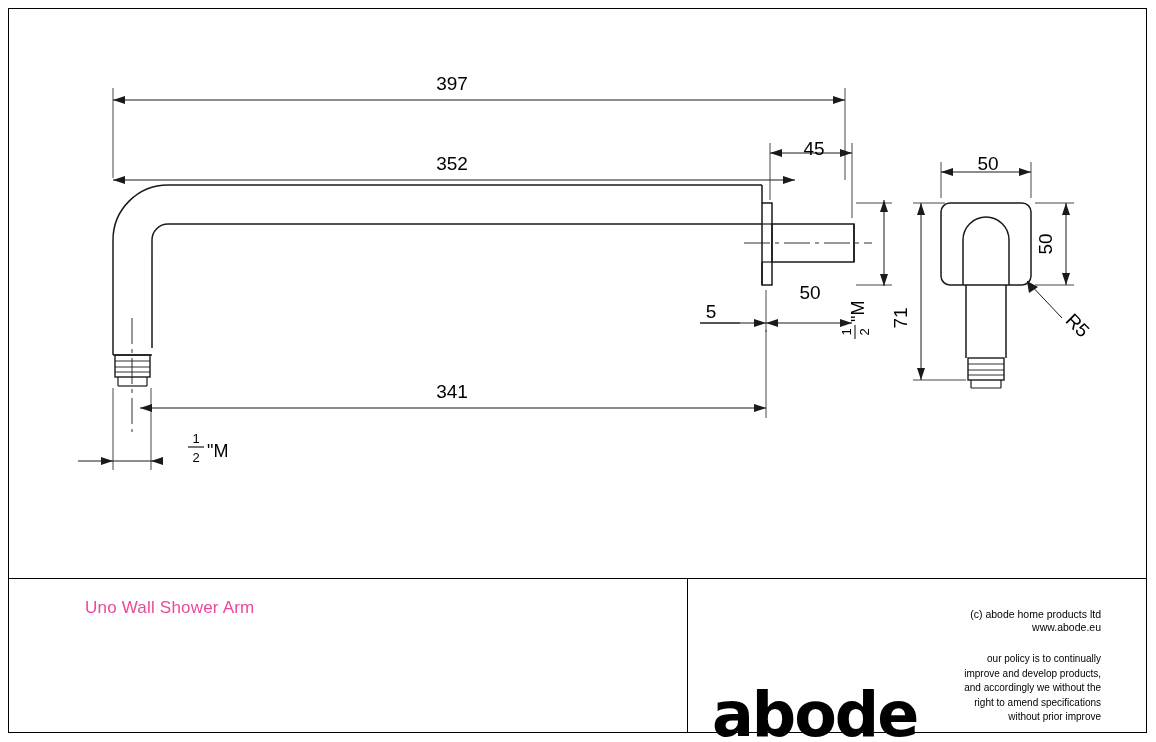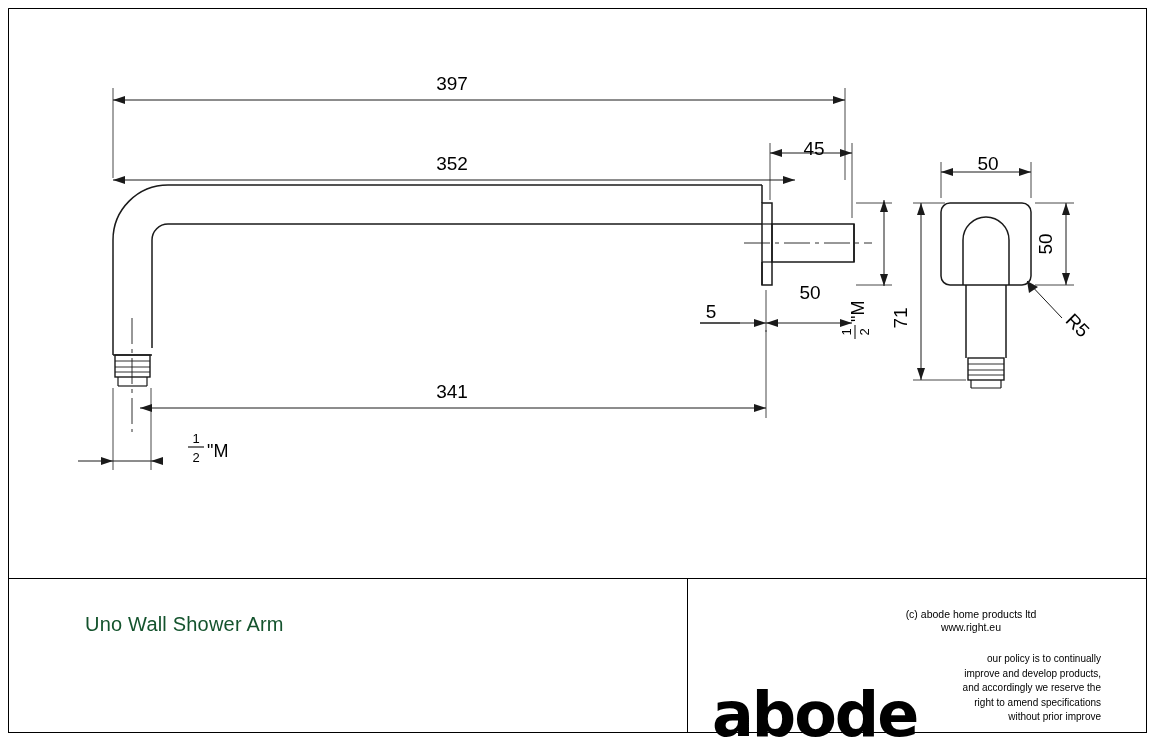--- a/index.html
+++ b/index.html
@@ -39,23 +39,23 @@
     position: absolute;
     left: 687px;
     top: 578px;
     width: 0;
     height: 155px;
     border-left: 1.5px solid #000;
   }
   .title-text {
     position: absolute;
     left: 85px;
-    top: 613px;
-    font-size: 20px;
-    color: #14532d;
+    top: 598px;
+    font-size: 17px;
+    color: #ec4899;
     letter-spacing: 0.2px;
   }
   .logo {
     position: absolute;
     left: 712px;
     top: 680px;
     width: 200px;
     height: 70px;
   }
   .logo-text {
@@ -64,21 +64,21 @@
     font-weight: 700;
     letter-spacing: -2px;
     color: #000;
     line-height: 70px;
   }
   .copy-block {
     position: absolute;
     right: 55px;
     top: 608px;
     width: 260px;
-    text-align: center;
+    text-align: right;
     font-size: 10.5px;
     line-height: 13px;
     color: #000;
   }
   .policy-block {
     position: absolute;
     right: 55px;
     top: 652px;
     width: 260px;
     text-align: right;
@@ -253,24 +253,24 @@
   </svg>
 
   <div class="title-text">Uno Wall Shower Arm</div>
 
   <div class="logo">
     <div class="logo-text">abode</div>
   </div>
 
   <div class="copy-block">
     <div>(c) abode home products ltd</div>
-    <div>www.right.eu</div>
+    <div>www.abode.eu</div>
   </div>
 
   <div class="policy-block">
     <div>our policy is to continually</div>
     <div>improve and develop products,</div>
-    <div>and accordingly we reserve the</div>
+    <div>and accordingly we without the</div>
     <div>right to amend specifications</div>
     <div>without prior improve</div>
   </div>
 
 </div>
 
 </body></html>

